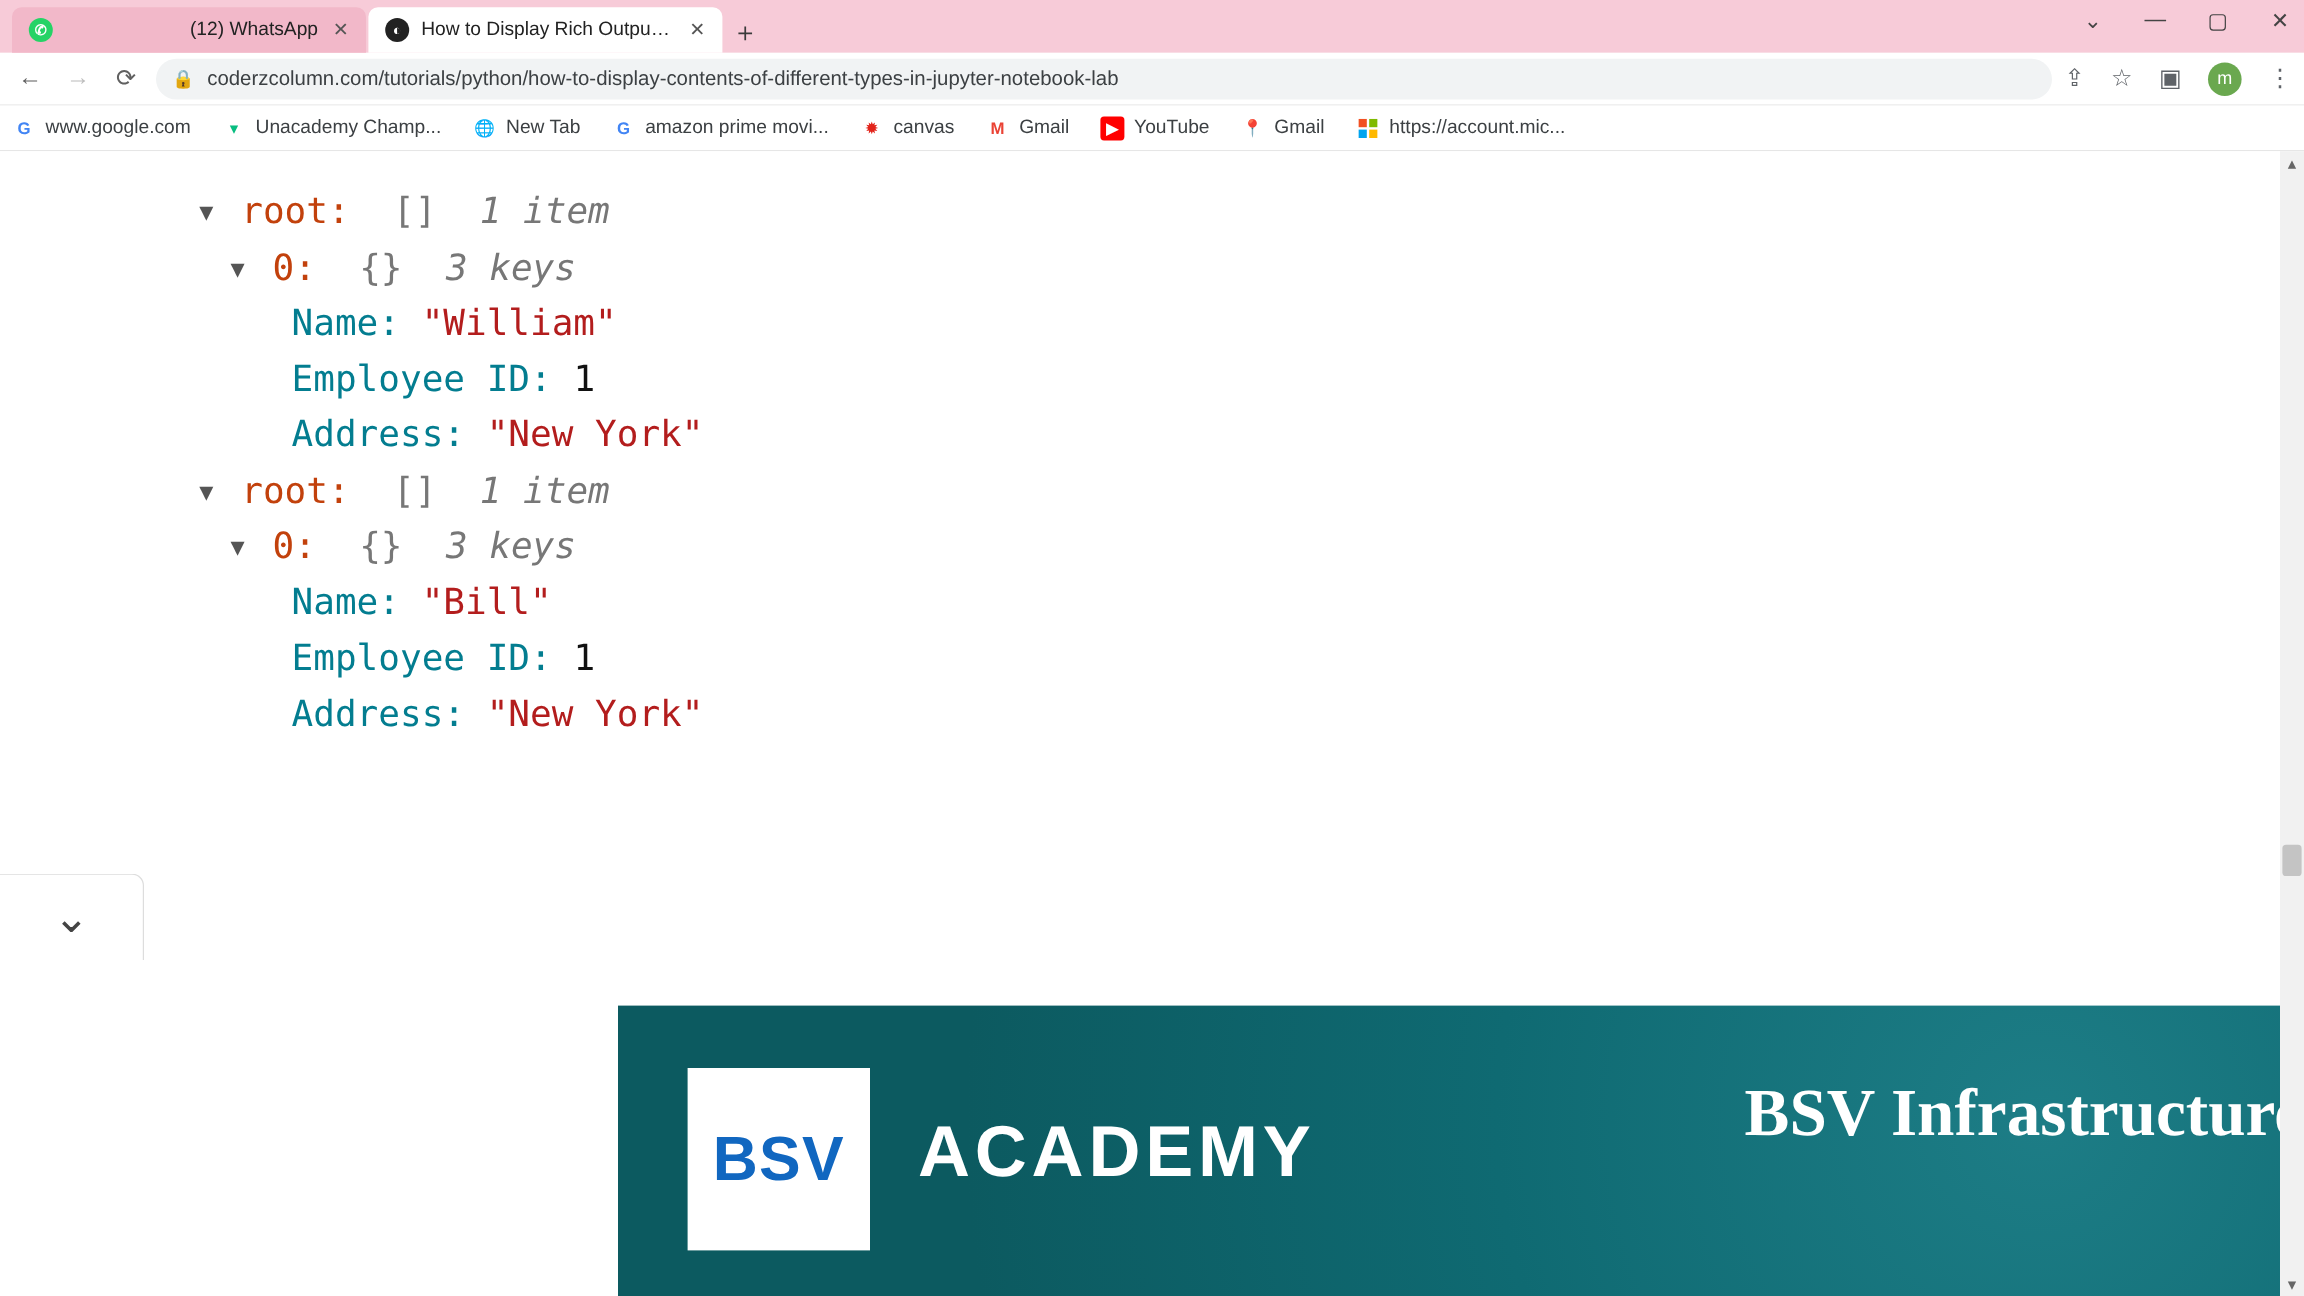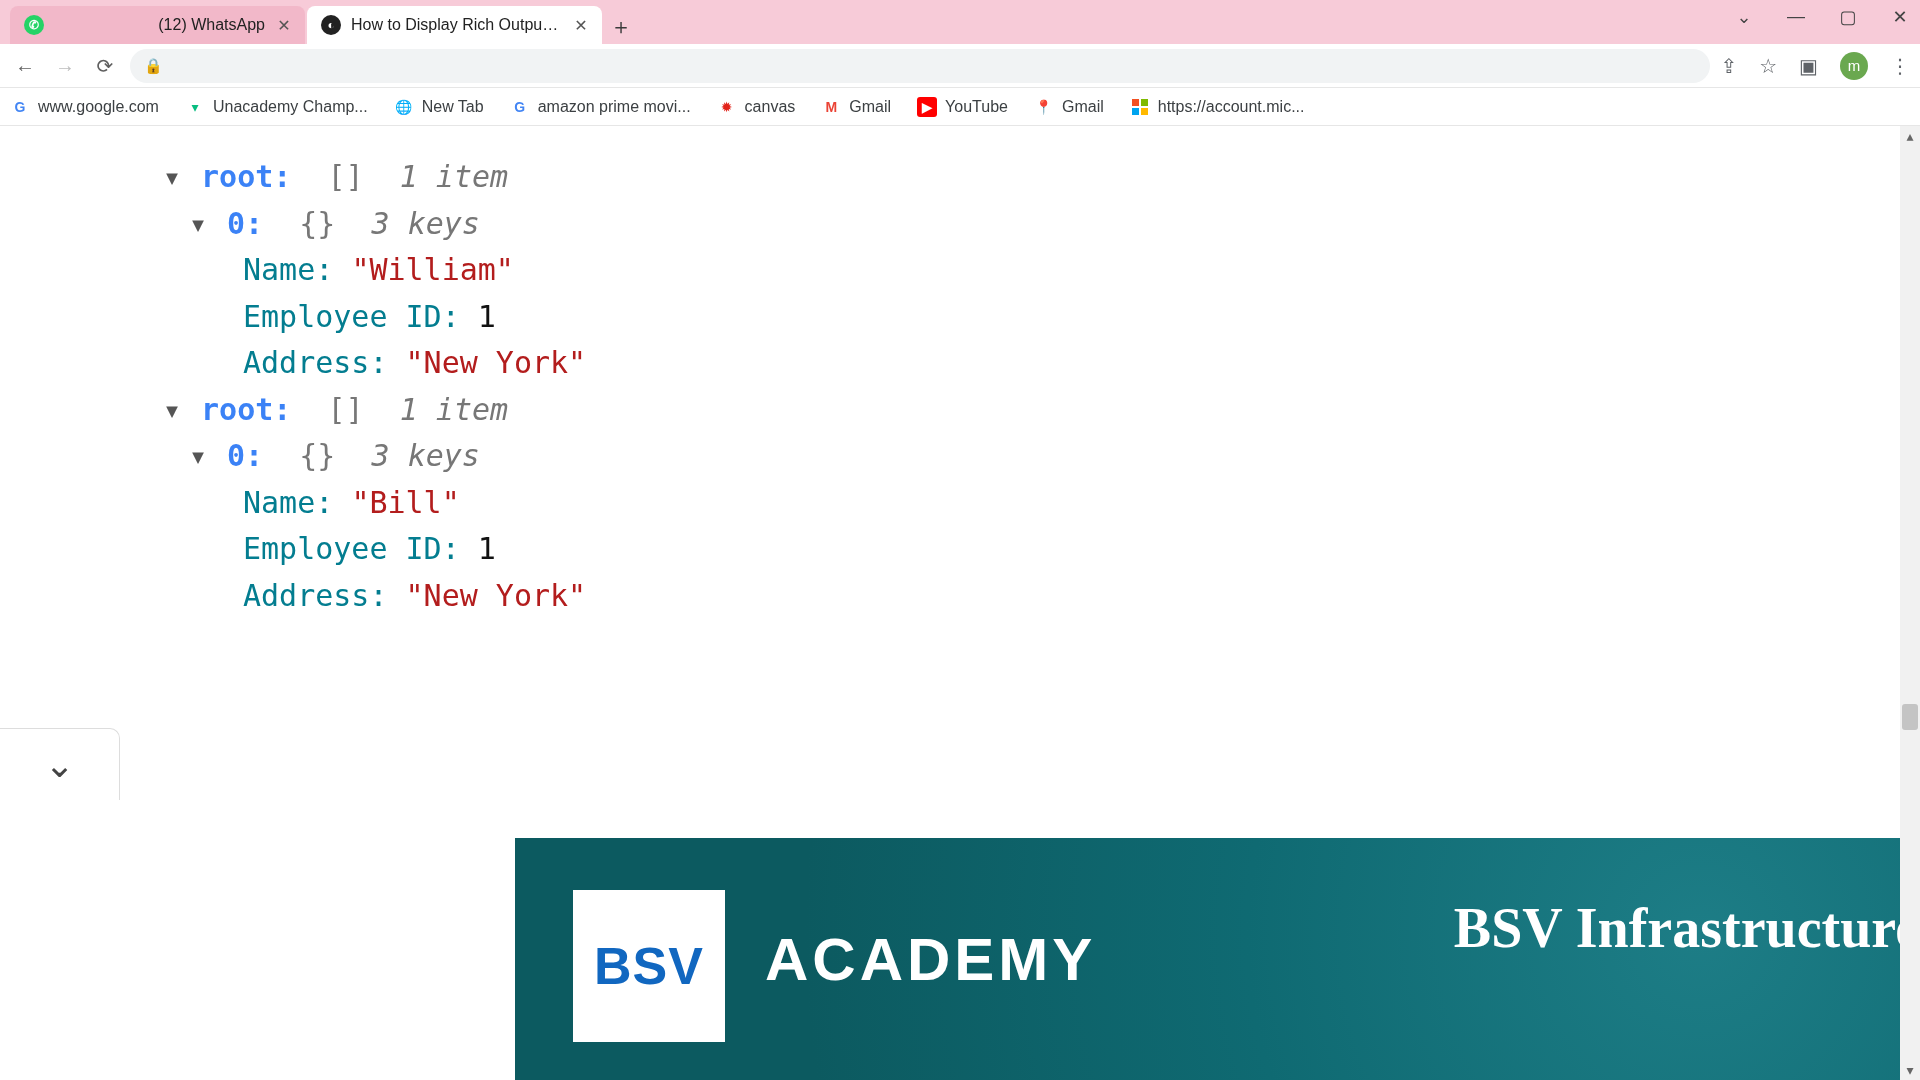--- a/index.html
+++ b/index.html
@@ -40,21 +40,21 @@
 
   
   .codeblock { border:1px solid #dcdcdc; background:#f8f8f8; padding:0 12px 16px 12px; font-family: "Consolas","DejaVu Sans Mono",monospace; font-size:28px; color:#333; line-height:1.6; border-left:4px solid #d0d0d0; }
   .codeblock .truncated-top { color:#888; white-space:pre; filter: blur(0.4px); opacity:0.65; font-size:28px; letter-spacing:1px;}
   .kw-true { color:#007d2a; font-weight:bold; }
 
   
   .jsonout { padding: 28px 8px 40px 8px; font-family: "Consolas","DejaVu Sans Mono",monospace; font-size:30px; line-height:1.55; }
   .row { white-space: pre; }
   .caret { color:#555; display:inline-block; width:20px; }
-  .keybold { font-weight:700; color:#3b82f6; }
+  .keybold { font-weight:400; color:#c2410c; }
   .meta { color:#777; font-style:italic; }
   .brace { color:#777; }
   .fkey { font-weight:400; color:#037d90; }
   .strv { color:#b31d1d; }
   .numv { color:#111; }
   .ind1 { padding-left: 26px; }
   .ind2 { padding-left: 80px; }
 
   
   .collapse-chevron { position:absolute; left:0; bottom:280px; width:120px; height:72px; background:#fff; border:1px solid #ddd; border-left:none; border-bottom:none; border-radius:0 10px 0 0; display:flex; align-items:center; justify-content:center; font-size:36px; color:#444; cursor:pointer; }
@@ -96,20 +96,21 @@
     <span>✕</span>
   </div>
 </div>
 
 <div class="addrbar">
   <div class="navbtn">←</div>
   <div class="navbtn disabled">→</div>
   <div class="navbtn">⟳</div>
   <div class="omnibox">
     <span class="lock">🔒</span>
+    <span class="url">coderzcolumn.com/tutorials/python/how-to-display-contents-of-different-types-in-jupyter-notebook-lab</span>
   </div>
   <div class="righticons">
     <span>⇪</span>
     <span>☆</span>
     <span>▣</span>
     <div class="avatar">
         <span>m</span>
       </div>
     <span>⋮</span>
   </div>

